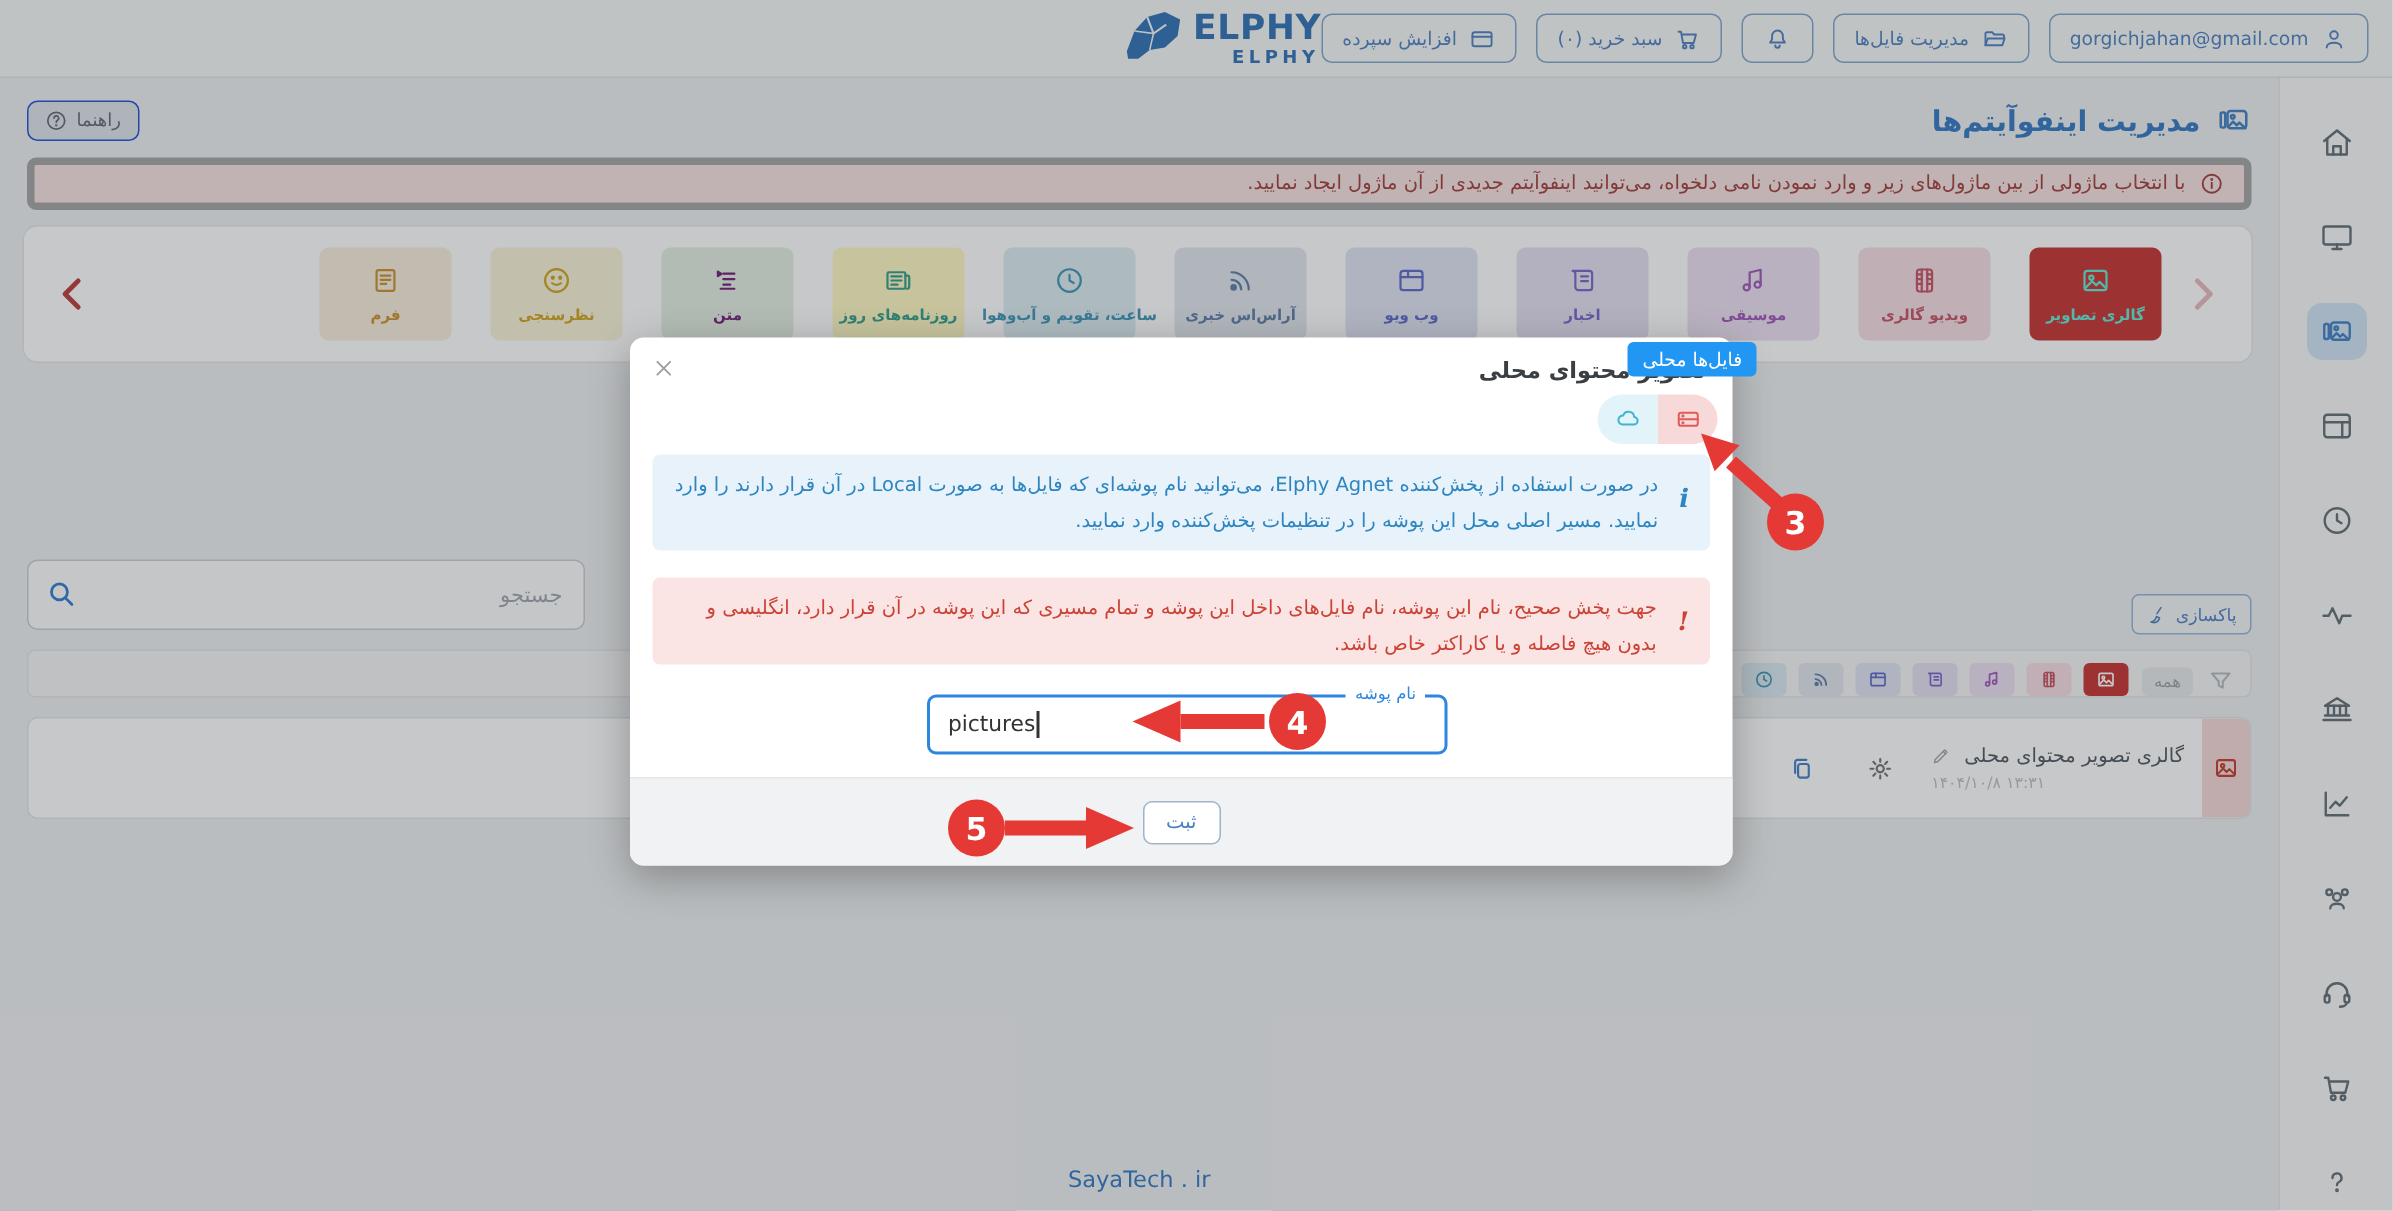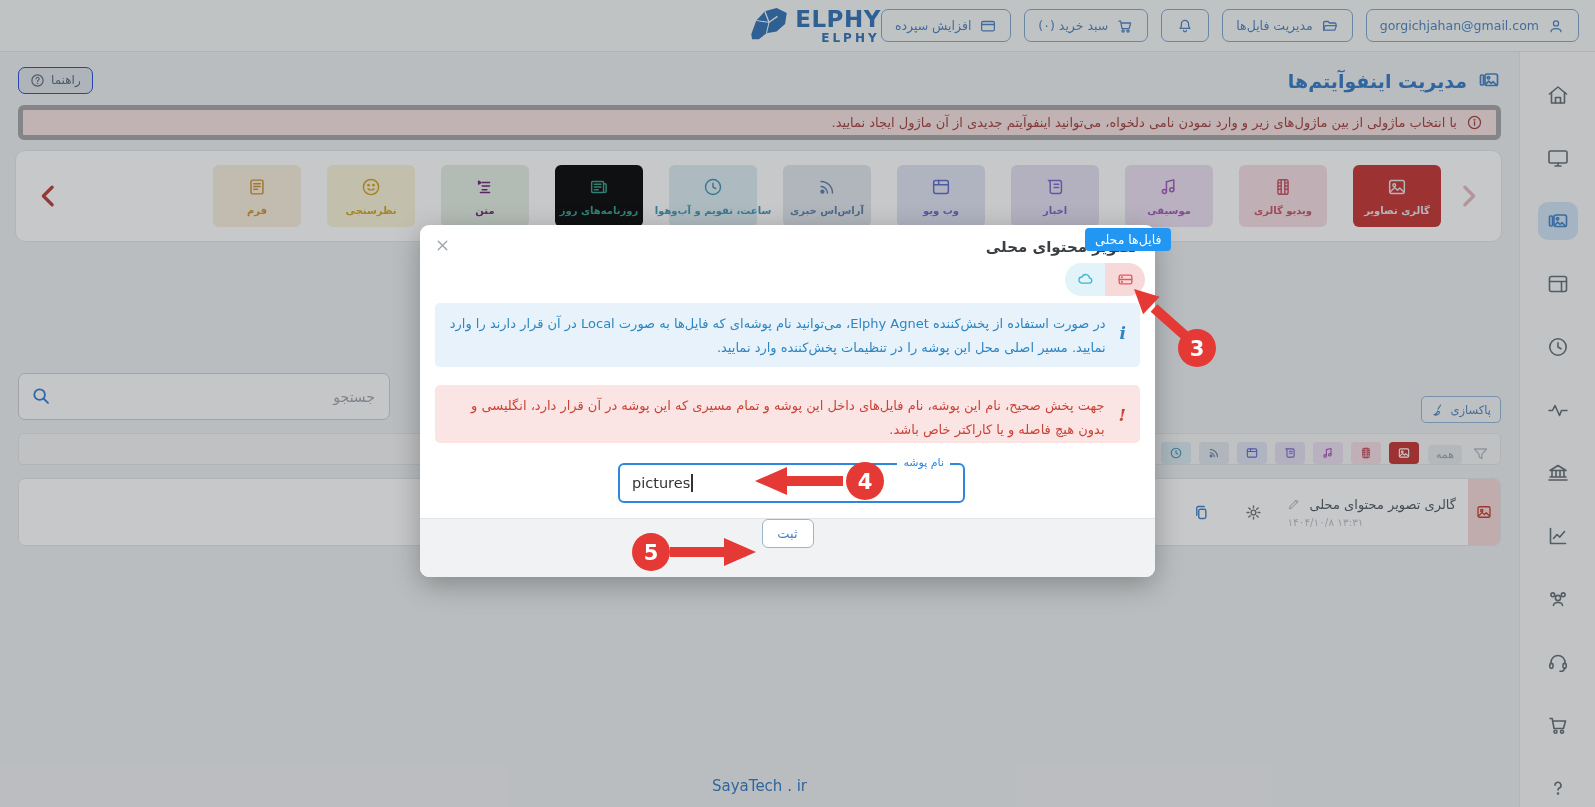--- a/index.html
+++ b/index.html
@@ -96,21 +96,21 @@
              font-size:13px; line-height:1.85; }
   .msg-info { top:78px; height:64px; background:#e7f2fb; color:#2e86c1; }
   .msg-warn { top:160px; height:58px; background:#fbe4e4; color:#cb4335; }
   .msg-glyph { font-weight:bold; font-size:17px; margin-top:6px; font-family:"DejaVu Serif", serif; font-style:italic; }
   .field-wrap { position:absolute; top:238px; left:198px; width:347px; height:40px; border:2px solid #2e86de;
                 border-radius:6px; background:#fff; }
   .field-label { position:absolute; top:-9px; right:13px; background:#fff; padding:0 6px; font-size:11px; color:#2e86de; }
   .field-value { position:absolute; left:12px; top:9px; font-size:14.5px; color:#333; direction:ltr; display:flex; align-items:center; }
   .caret { width:1.5px; height:18px; background:#333; margin-left:1px; }
   .modal-footer { position:absolute; left:0; right:0; bottom:0; height:59px; background:#f1f2f3;
-                  border-top:1px solid #e3e4e6; border-radius:0 0 9px 9px; display:flex; justify-content:center; }
+                  border-top:1px solid #e3e4e6; border-radius:0 0 9px 9px; display:flex; align-items:center; justify-content:center; }
   .submit-btn { min-width:52px; height:29px; background:#fff; border:1px solid #9db4c9; border-radius:6px;
                 color:#4a7fc1; font-size:13px; font-family:"DejaVu Sans", sans-serif; cursor:pointer; }
 
   .tooltip { position:absolute; left:1085px; top:228px; background:#2196f3; color:#fff; font-size:12.5px;
              padding:4px 10px; border-radius:4px; z-index:70; white-space:nowrap; }
 
   .ann { position:absolute; z-index:80; pointer-events:none; }
   .ann text { font-family:"DejaVu Sans", sans-serif; font-weight:bold; font-size:21px; fill:#fff; text-anchor:middle; }
 </style>
 </head>
@@ -293,21 +293,21 @@
       <svg class="ic" width="30" height="34" viewBox="0 0 24 24" fill="none" stroke="currentColor" stroke-width="2.6" stroke-linecap="round" stroke-linejoin="round">
           <path d="M9.5 5 l7 7 -7 7"></path>
         </svg>
     </span>
     <span class="car-next">
       <svg class="ic" width="30" height="34" viewBox="0 0 24 24" fill="none" stroke="currentColor" stroke-width="2.6" stroke-linecap="round" stroke-linejoin="round">
           <path d="M14.5 5 l-7 7 7 7"></path>
         </svg>
     </span>
     <div class="cards-strip" id="cards-strip">
-        <div class="module-card selected" style="background: rgb(197, 48, 48); color: #e5e5e5;">
+        <div class="module-card selected" style="background: rgb(197, 48, 48); color: #5eead4;">
           <svg class="ic" width="22" height="22" viewBox="0 0 24 24" fill="none" stroke="currentColor" stroke-width="1.6" stroke-linecap="round" stroke-linejoin="round">
             <rect x="4" y="5" width="16" height="14" rx="2"></rect>
             <circle cx="9" cy="10" r="1.5"></circle>
             <path d="M5 17 l4.5-4.5 3 3 2.5-2.5 4 4"></path>
           </svg>
           <span class="mod-label">گالری تصاویر</span>
         </div>
         <div class="module-card" style="background: rgb(246, 221, 226); color: rgb(196, 79, 99);">
           <svg class="ic" width="22" height="22" viewBox="0 0 24 24" fill="none" stroke="currentColor" stroke-width="1.6" stroke-linecap="round" stroke-linejoin="round">
             <rect x="6.5" y="4" width="11" height="16" rx="2"></rect>
@@ -345,21 +345,21 @@
           </svg>
           <span class="mod-label">آر‌اس‌اس خبری</span>
         </div>
         <div class="module-card" style="background: rgb(220, 236, 242); color: rgb(58, 147, 180);">
           <svg class="ic" width="22" height="22" viewBox="0 0 24 24" fill="none" stroke="currentColor" stroke-width="1.6" stroke-linecap="round" stroke-linejoin="round">
             <circle cx="12" cy="12" r="8.2"></circle>
             <path d="M12 7.8 V12 l3 1.8"></path>
           </svg>
           <span class="mod-label">ساعت، تقویم و آب‌وهوا</span>
         </div>
-        <div class="module-card" style="background: #000000; color: rgb(47, 157, 136);">
+        <div class="module-card" style="background: #fef9c3; color: rgb(47, 157, 136);">
           <svg class="ic" width="22" height="22" viewBox="0 0 24 24" fill="none" stroke="currentColor" stroke-width="1.6" stroke-linecap="round" stroke-linejoin="round">
             <rect x="4" y="6" width="13" height="12" rx="1"></rect>
             <path d="M17 8.5 h1.6 a1.2 1.2 0 0 1 1.2 1.2 v6.6 a1.7 1.7 0 0 1-1.7 1.7"></path>
             <path d="M6.8 9 h7.4 M6.8 12 h7.4 M6.8 15 h4.5"></path>
           </svg>
           <span class="mod-label">روزنامه‌های روز</span>
         </div>
         <div class="module-card" style="background: rgb(226, 238, 226); color: #701a75;">
           <svg class="ic" width="22" height="22" viewBox="0 0 24 24" fill="none" stroke="currentColor" stroke-width="1.6" stroke-linecap="round" stroke-linejoin="round">
             <path d="M9 7 h8 M9 11 h8 M9 15 h5 M7 18 h10"></path>

